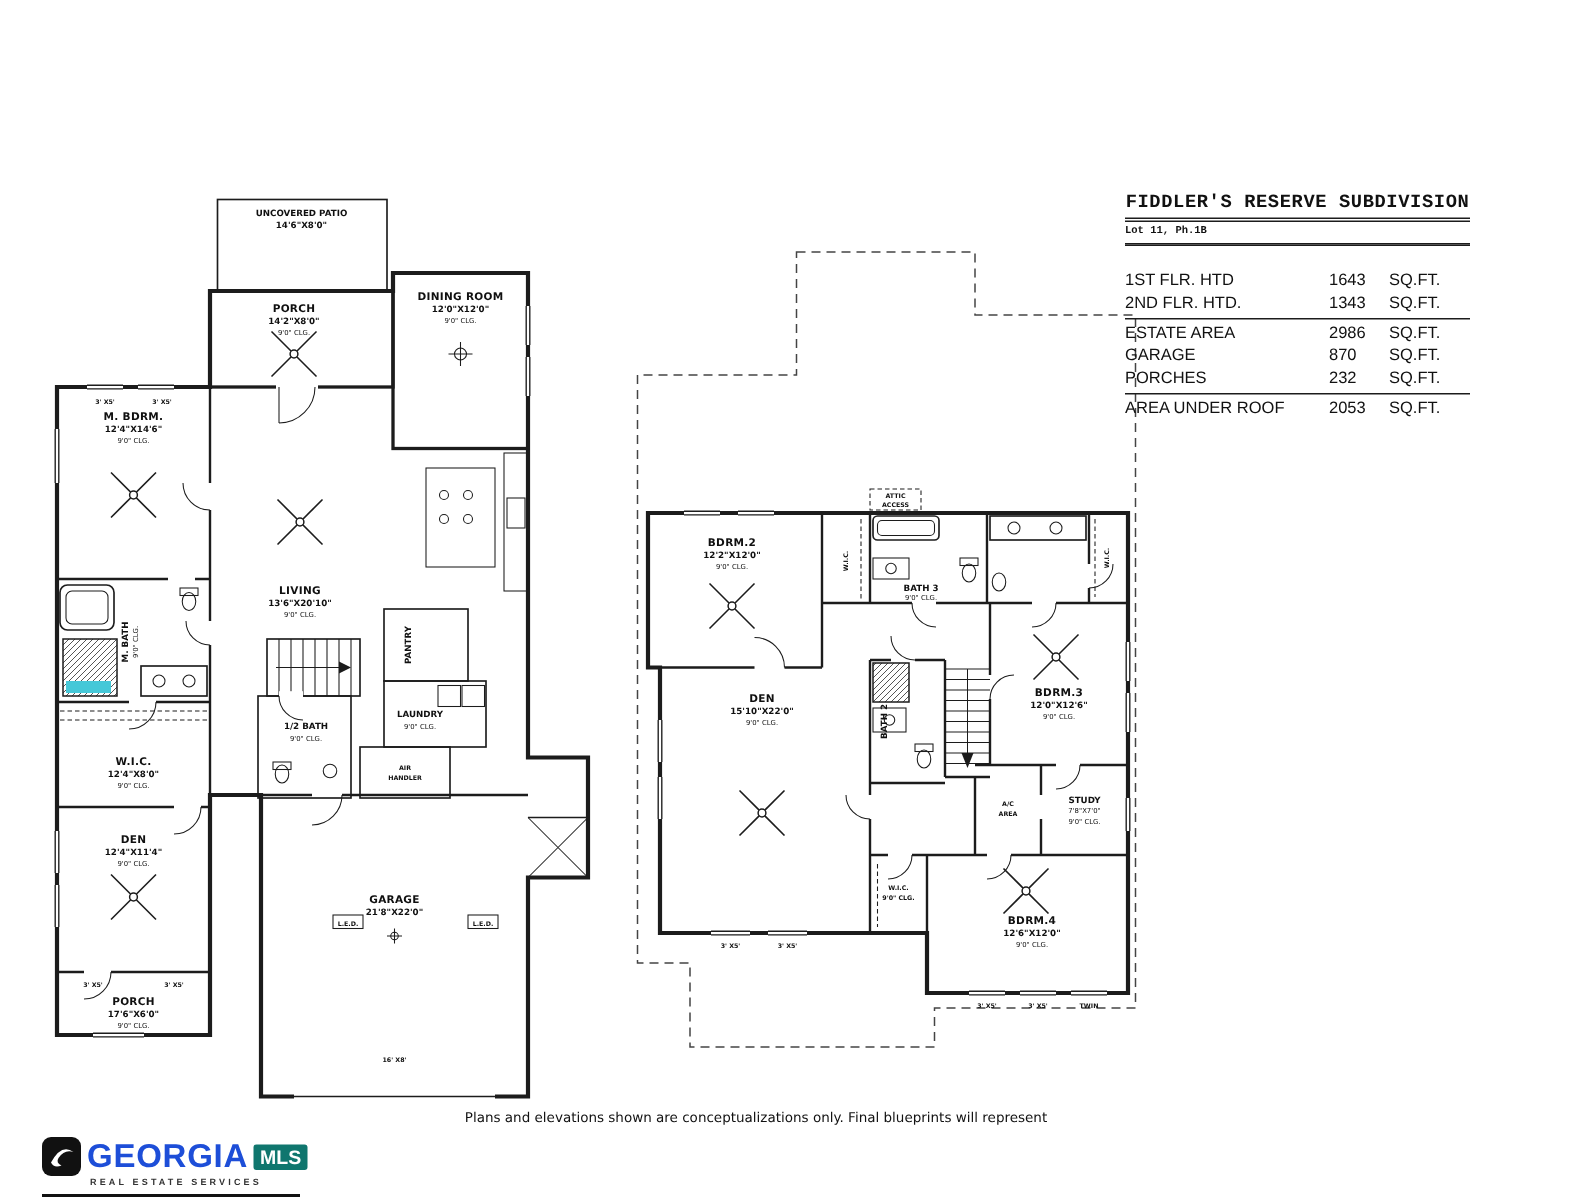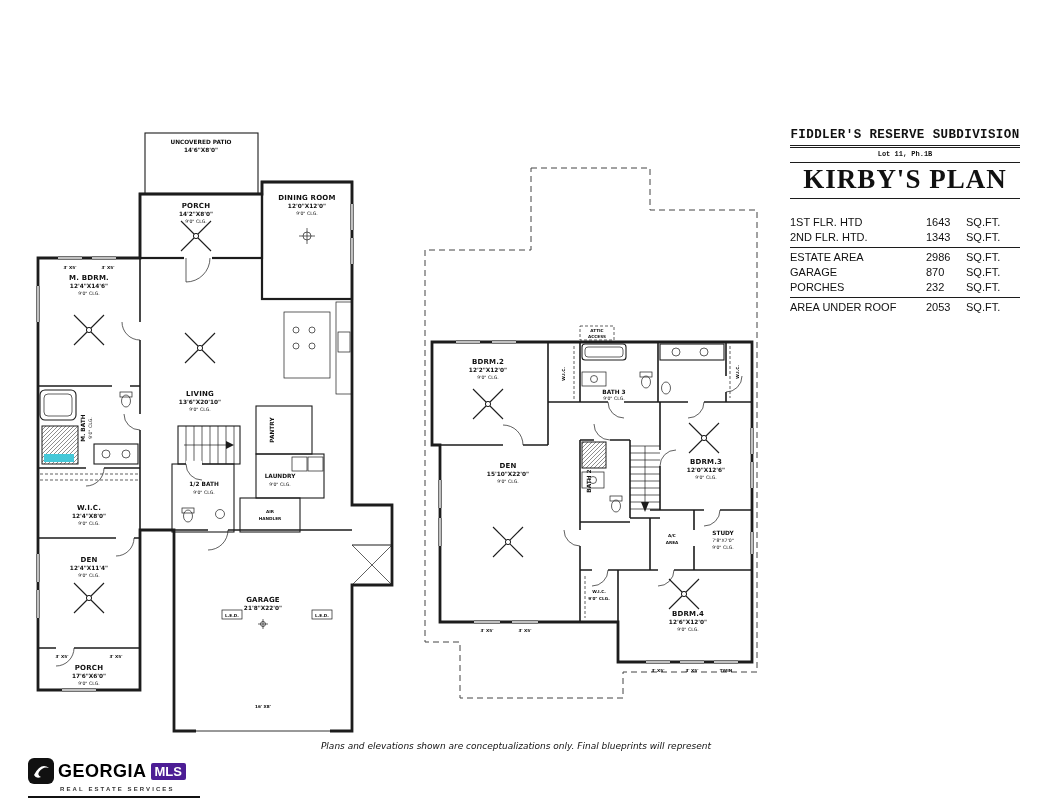--- a/index.html
+++ b/index.html
@@ -20,40 +20,40 @@
   .arrowhead{fill:#1c1c1c}
 
   
   svg text{fill:#101010;font-family:"DejaVu Sans",sans-serif}
   .rn{font-size:7px;font-weight:bold;text-anchor:middle;letter-spacing:.2px}
   .rd{font-size:5.8px;font-weight:bold;text-anchor:middle}
   .rc{font-size:4.6px;text-anchor:middle}
   .tn{font-size:4.2px;font-weight:bold;text-anchor:middle}
 
   
-  .title-block{position:absolute;left:790px;top:128px;width:230px;color:#111}
+  .title-block{position:absolute;left:750px;top:128px;width:230px;color:#111}
   .subdivision{font-family:"Liberation Mono",monospace;font-weight:bold;font-size:12.5px;letter-spacing:.4px;text-align:center;border-bottom:3px double #1c1c1c;padding-bottom:3px;white-space:nowrap}
-  .lot{font-family:"Liberation Mono",monospace;font-weight:bold;font-size:7px;text-align:center;padding:2px 0 4px}
+  .lot{font-family:"Liberation Mono",monospace;font-weight:bold;font-size:7px;padding:2px 0 4px}
   .rule{border-top:1.5px solid #1c1c1c}
   .plan-name{font-family:"Liberation Serif",serif;font-weight:bold;font-size:27px;text-align:center;letter-spacing:1px;padding:1px 0 3px}
   .areas{margin-top:16px;font-family:Liberation Sans, sans-serif;font-size:11px;color:#111}
   .arow{display:flex;line-height:15px}
   .alabel{flex:1;text-align:left;white-space:nowrap}
   .avalue{width:40px;text-align:left}
   .aunit{width:54px;text-align:left}
   .adiv{border-top:1.2px solid #1c1c1c;margin:2px 0}
 
   
-  .disclaimer{position:absolute;left:126px;top:741px;width:780px;text-align:center;font-style:italic;font-size:9px;line-height:10.5px;color:#111;font-family:"DejaVu Sans",sans-serif}
+  .disclaimer{position:absolute;left:114px;top:741px;width:780px;text-align:center;font-size:9px;line-height:10.5px;color:#111;font-family:"DejaVu Sans",sans-serif}
 
   
   .logo{position:absolute;left:28px;top:758px}
   .logo-row{display:flex;align-items:center;gap:4px}
-  .logo-georgia{font-weight:bold;font-size:18px;color:#000000;letter-spacing:.5px}
-  .logo-mls{font-weight:bold;font-size:13px;color:#fff;background:#4c1d95;padding:1px 4px;border-radius:2px}
+  .logo-georgia{font-weight:bold;font-size:22px;color:#1d4ed8;letter-spacing:.5px}
+  .logo-mls{font-weight:bold;font-size:13px;color:#fff;background:#0f766e;padding:1px 4px;border-radius:2px}
   .logo-tagline{font-weight:bold;font-size:6px;letter-spacing:2.1px;color:#333;margin:2px 0 0 32px}
   .logo-bar{width:172px;height:9px;background:#111;margin-top:4px}
 </style>
 </head>
 <body>
 
 <div class="page">
 
   <svg class="plan" style="left:28px;top:124px" width="372" height="614" viewBox="0 0 372 614">
     <defs>
@@ -371,21 +371,20 @@
       <text class="tn" x="250" y="522">3' X5'</text>
       <text class="tn" x="284" y="522">3' X5'</text>
       <text class="tn" x="318" y="522">TWIN</text>
     </g>
   </svg>
 
   <section class="title-block">
     <h1 class="subdivision">FIDDLER'S RESERVE SUBDIVISION</h1>
     <div class="lot">Lot 11, Ph.1B</div>
     <div class="rule"></div>
-    <h2 class="plan-name">KIRBY'S PLAN</h2>
     <div class="rule"></div>
 
     <div class="areas">
       <div class="arow">
         <span class="alabel">1ST FLR. HTD</span>
         <span class="avalue">1643</span>
         <span class="aunit">SQ.FT.</span>
       </div>
       <div class="arow">
         <span class="alabel">2ND FLR. HTD.</span>

